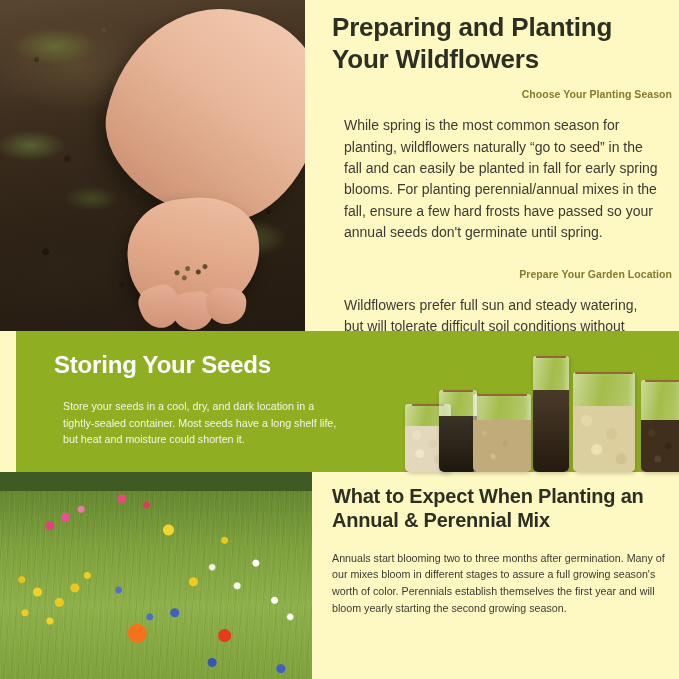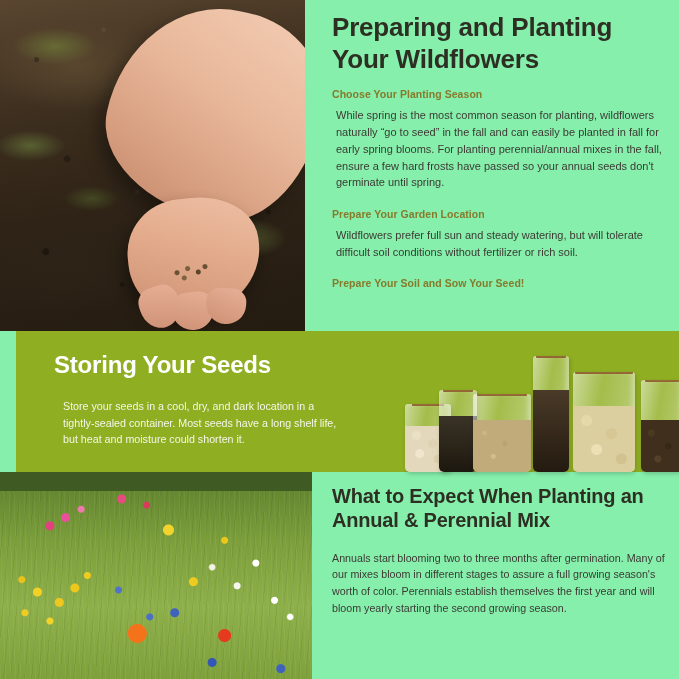--- a/index.html
+++ b/index.html
@@ -2,21 +2,21 @@
 <html><head>
 <meta charset="utf-8">
 <style>
   html,body{margin:0;padding:0;}
   body{
     width:679px;height:679px;
     background:#f7f3ec;
     font-family:"Liberation Sans",sans-serif;
     overflow:hidden;
   }
-  .page{position:relative;width:679px;height:679px;background:#86efac;}
+  .page{position:relative;width:679px;height:679px;background:#fef9c3;}
 
   
   .sec-top{position:absolute;left:0;top:0;width:679px;height:331px;}
   .photo-soil{
     position:absolute;left:0;top:0;width:305px;height:331px;overflow:hidden;
     background:#3b2e20;
   }
   .soil-bg{
     position:absolute;inset:0;
     background:
@@ -80,25 +80,25 @@
     transform:rotate(-8deg);
   }
   .txt-top{position:absolute;left:332px;top:0;width:340px;height:331px;}
   h1.title-main{
     margin:0;padding-top:12px;
     font-size:26px;line-height:1.22;font-weight:700;
     color:#2c2f22;letter-spacing:-.2px;
   }
   .sub-head{
     margin:0;padding-top:13px;
-    font-size:10.5px;font-weight:700;color:#867a2b;letter-spacing:.05px;
+    font-size:10.5px;font-weight:700;color:#867a2b;letter-spacing:.05px;text-align:right;
   }
   .body-p{
-    margin:4px;padding-top:3px;
-    font-size:11px;line-height:1.52;color:#3c3a33;
+    margin:12px;padding-top:3px;
+    font-size:14px;line-height:1.52;color:#3c3a33;
   }
 
   
   .sec-green{
     position:absolute;left:16px;top:331px;width:679px;height:141px;
     background:#8fae22;
   }
   .txt-green{position:absolute;left:38px;top:20px;width:300px;}
   h2.title-green{
     margin:0;font-size:24px;font-weight:700;color:#ffffff;letter-spacing:-.2px;

